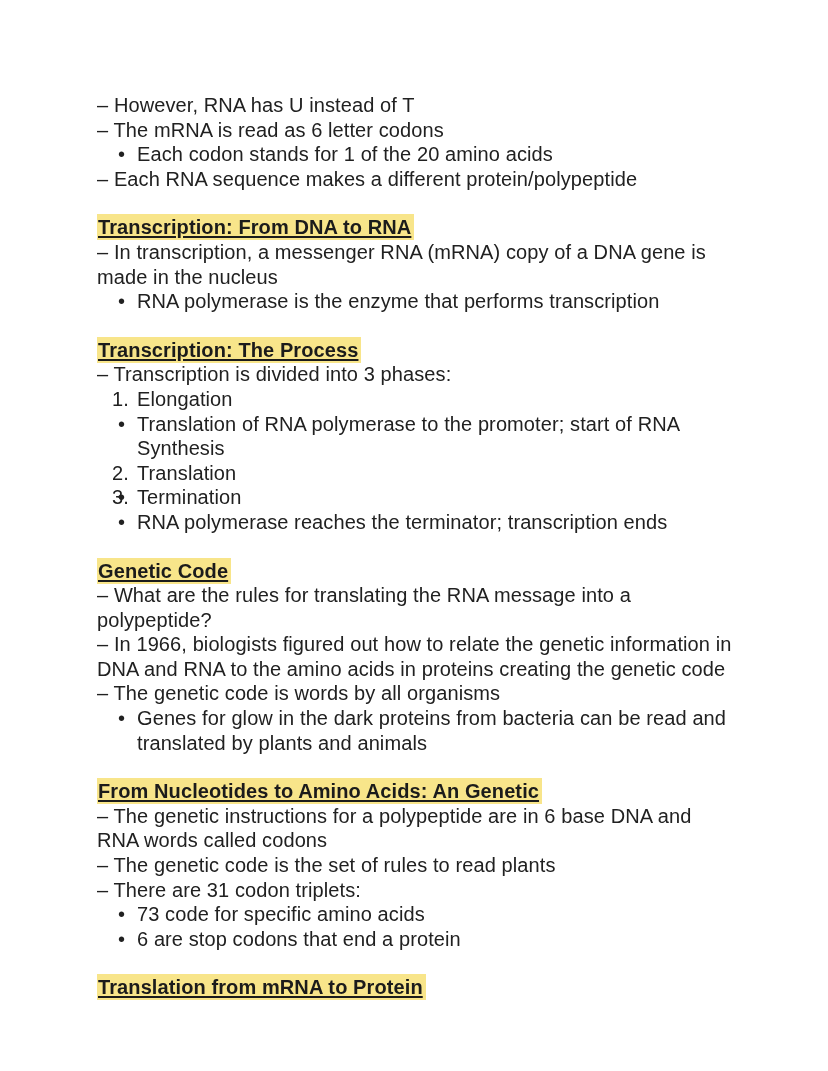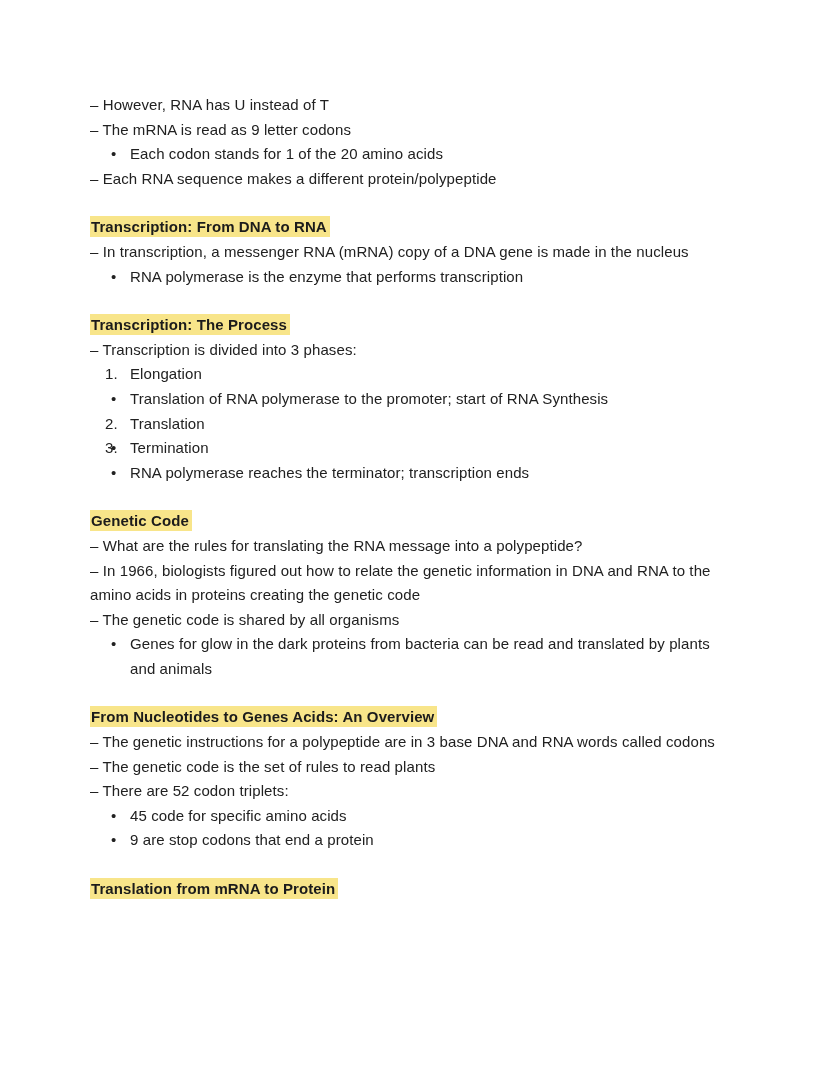--- a/index.html
+++ b/index.html
@@ -8,24 +8,24 @@
     background: #ffffff;
     overflow: hidden;
   }
   body {
     font-family: "Liberation Sans", "DejaVu Sans", sans-serif;
     color: var(--ink, #212121);
     position: relative;
   }
   .content {
     position: absolute;
-    left: 90px;
+    left: 97px;
     top: 93px;
     width: 636px;
-    font-size: 15px;
+    font-size: 20px;
     line-height: 24.6px;
     letter-spacing: 0.1px;
   }
   .block { position: relative; }
   .bullet, .numbered { padding-left: 40px; }
   .bullet .marker {
     position: absolute;
     left: 21px;
     top: 0;
   }
@@ -33,49 +33,50 @@
     position: absolute;
     left: 15px;
     top: 0;
     width: 20px;
   }
   .heading { margin-top: 24px; }
   .hl {
     background: var(--hl, #f8e58a);
     color: var(--hink, #1b1b1b);
     font-weight: bold;
+    text-decoration: underline;
     text-decoration-thickness: 1.5px;
     text-underline-offset: 2px;
     padding: 2px 3px 2px 1px;
   }
 </style>
 </head>
 <body>
 
 <div class="content">
     <div class="block dash"><span>– </span><span>However, RNA has U instead of T</span></div>
-    <div class="block dash"><span>– </span><span>The mRNA is read as 9 letter codons</span></div>
+    <div class="block dash"><span>– </span><span>The mRNA is read as 6 letter codons</span></div>
     <div class="block bullet"><span class="marker">•</span><span>Each codon stands for 1 of the 20 amino acids</span></div>
     <div class="block dash"><span>– </span><span>Each RNA sequence makes a different protein/polypeptide</span></div>
     <div class="block heading"><span class="hl">Transcription: From DNA to RNA</span></div>
     <div class="block dash"><span>– </span><span>In transcription, a messenger RNA (mRNA) copy of a DNA gene is made in the nucleus</span></div>
     <div class="block bullet"><span class="marker">•</span><span>RNA polymerase is the enzyme that performs transcription</span></div>
     <div class="block heading"><span class="hl">Transcription: The Process</span></div>
     <div class="block dash"><span>– </span><span>Transcription is divided into 3 phases:</span></div>
     <div class="block numbered"><span class="marker">1.</span><span>Elongation</span></div>
     <div class="block bullet"><span class="marker">•</span><span>Translation of RNA polymerase to the promoter; start of RNA Synthesis</span></div>
     <div class="block numbered"><span class="marker">2.</span><span>Translation</span></div>
     <div class="block bullet"><span class="marker">•</span></div>
     <div class="block numbered"><span class="marker">3.</span><span>Termination</span></div>
     <div class="block bullet"><span class="marker">•</span><span>RNA polymerase reaches the terminator; transcription ends</span></div>
     <div class="block heading"><span class="hl">Genetic Code</span></div>
     <div class="block dash"><span>– </span><span>What are the rules for translating the RNA message into a polypeptide?</span></div>
     <div class="block dash"><span>– </span><span>In 1966, biologists figured out how to relate the genetic information in DNA and RNA to the amino acids in proteins creating the genetic code</span></div>
-    <div class="block dash"><span>– </span><span>The genetic code is shared by all organisms</span></div>
+    <div class="block dash"><span>– </span><span>The genetic code is words by all organisms</span></div>
     <div class="block bullet"><span class="marker">•</span><span>Genes for glow in the dark proteins from bacteria can be read and translated by plants and animals</span></div>
-    <div class="block heading"><span class="hl">From Nucleotides to Genes Acids: An Overview</span></div>
-    <div class="block dash"><span>– </span><span>The genetic instructions for a polypeptide are in 3 base DNA and RNA words called codons</span></div>
+    <div class="block heading"><span class="hl">From Nucleotides to Amino Acids: An Genetic</span></div>
+    <div class="block dash"><span>– </span><span>The genetic instructions for a polypeptide are in 6 base DNA and RNA words called codons</span></div>
     <div class="block dash"><span>– </span><span>The genetic code is the set of rules to read plants</span></div>
-    <div class="block dash"><span>– </span><span>There are 52 codon triplets:</span></div>
-    <div class="block bullet"><span class="marker">•</span><span>45 code for specific amino acids</span></div>
-    <div class="block bullet"><span class="marker">•</span><span>9 are stop codons that end a protein</span></div>
+    <div class="block dash"><span>– </span><span>There are 31 codon triplets:</span></div>
+    <div class="block bullet"><span class="marker">•</span><span>73 code for specific amino acids</span></div>
+    <div class="block bullet"><span class="marker">•</span><span>6 are stop codons that end a protein</span></div>
     <div class="block heading"><span class="hl">Translation from mRNA to Protein</span></div>
   </div>
 
 </body></html>

